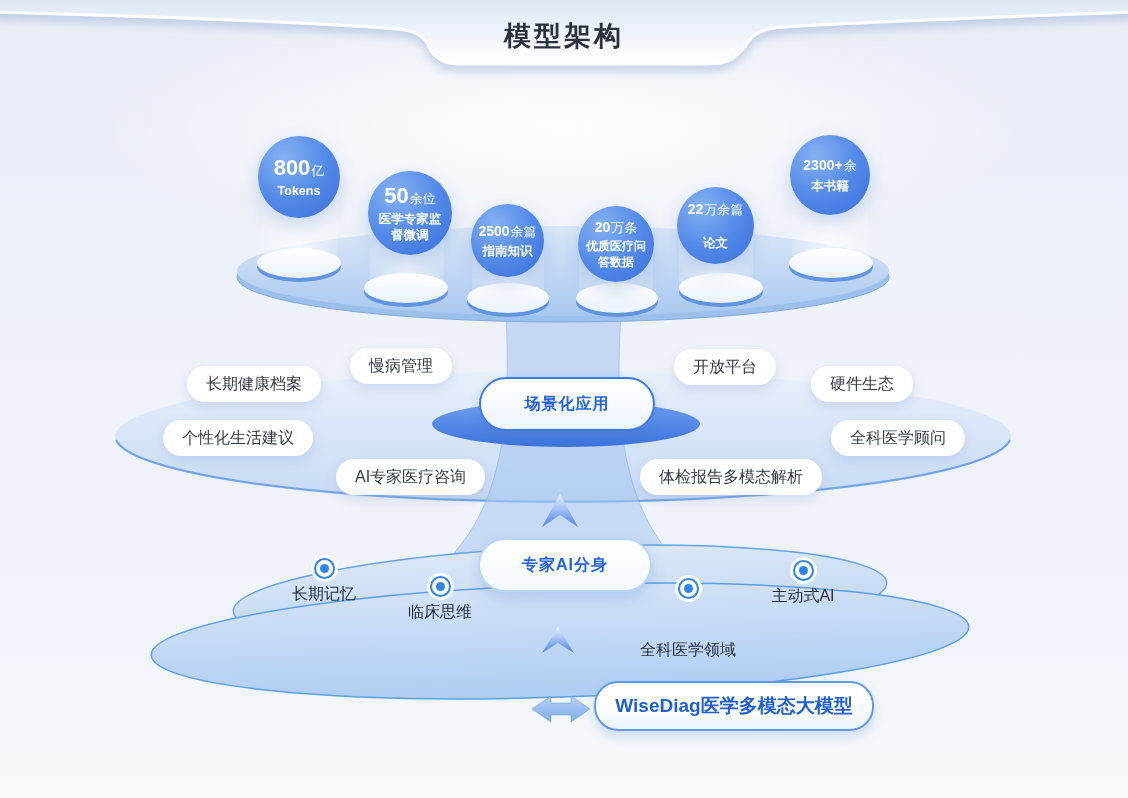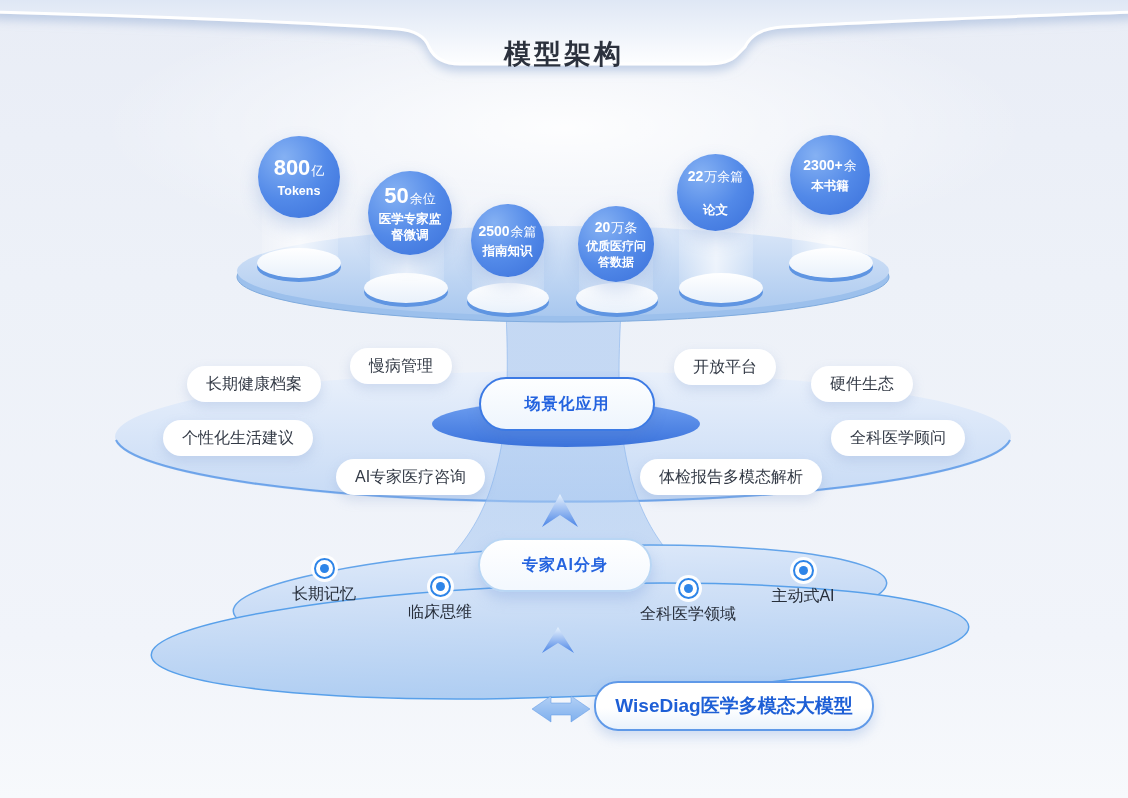--- a/index.html
+++ b/index.html
@@ -13,21 +13,21 @@
     overflow:hidden;
     background:
       radial-gradient(ellipse 55% 22% at 50% 16%, rgba(255,255,255,.9), rgba(255,255,255,0) 75%),
       linear-gradient(180deg,#e9edf6 0%, #edf1f8 35%, #f1f4fa 80%, #f7f9fc 100%);
   }
   svg.deco{position:absolute;left:0;top:0;z-index:1;}
 
   .page-title{
     position:absolute;left:0;top:18px;width:1128px;
     text-align:center;z-index:3;
-    font-size:27px;font-weight:bold;color:#2b313d;letter-spacing:3px;margin-top:18px;
+    font-size:27px;font-weight:bold;color:#2b313d;letter-spacing:3px;
   }
 
   
   .sphere{
     position:absolute;z-index:4;border-radius:50%;
     display:flex;flex-direction:column;align-items:center;justify-content:center;
     text-align:center;color:#fff;
     background:radial-gradient(circle at 32% 26%, #85b1f3 0%, #5289e8 52%, #3a70da 100%);
     box-shadow:0 8px 18px rgba(96,136,204,.30);
   }
@@ -35,21 +35,21 @@
   .s-val{font-size:22px;font-weight:600;}
   .s-unit{font-size:13px;font-weight:500;margin-left:1px;}
   .s-sub{font-size:12.5px;line-height:1.3;margin-top:3px;font-weight:700;}
   .c1{left:258px;top:136px;width:82px;height:82px;}
   .c2{left:368px;top:171px;width:84px;height:84px;padding:0;}
   .c2 .s-sub{width:68px;}
   .c3{left:471px;top:204px;width:73px;height:73px;}
   .c3 .s-val,.c4 .s-val,.c5 .s-val,.c6 .s-val{font-size:14px;}
   .c4{left:578px;top:206px;width:76px;height:76px;}
   .c4 .s-sub{width:66px;font-size:12px;}
-  .c5{left:677px;top:154px;width:77px;height:77px;gap:13px;}
+  .c5{left:677px;top:187px;width:77px;height:77px;gap:13px;}
   .c6{left:790px;top:135px;width:80px;height:80px;}
 
   
   .tag{
     position:absolute;z-index:5;height:36px;line-height:36px;
     padding:0 19px;border-radius:19px;background:#ffffff;
     font-size:16px;font-weight:500;color:#333a46;white-space:nowrap;
     box-shadow:0 5px 12px rgba(135,162,210,.28);
   }
   .t-manbing{left:350px;top:348px;}
@@ -86,21 +86,21 @@
   .ring{
     width:17px;height:17px;border-radius:50%;
     background:#ffffff;border:2.5px solid #2e85e8;
     box-shadow:0 0 0 3px rgba(255,255,255,.95);
     display:flex;align-items:center;justify-content:center;
   }
   .ring i{display:block;width:9px;height:9px;border-radius:50%;background:#2e85e8;}
   .cap .cap-label{margin-top:5px;font-size:16px;font-weight:500;color:#272e3a;white-space:nowrap;}
   .cap-memory{left:249px;top:558px;align-items:center;}
   .cap-clinical{left:365px;top:576px;}
-  .cap-gp{left:613px;top:578px;}
+  .cap-gp{left:613px;top:578px;gap:36px;}
   .cap-proactive{left:728px;top:560px;}
 
   
   .model{
     position:absolute;z-index:6;display:flex;align-items:center;justify-content:center;
     height:46px;border-radius:24px;font-size:19px;font-weight:bold;color:#1e5fd6;
     background:linear-gradient(180deg,#ffffff 55%,#e9f2fc);
     border:2px solid #5f99e8;white-space:nowrap;
     box-shadow:0 6px 12px rgba(110,150,215,.28);
   }

